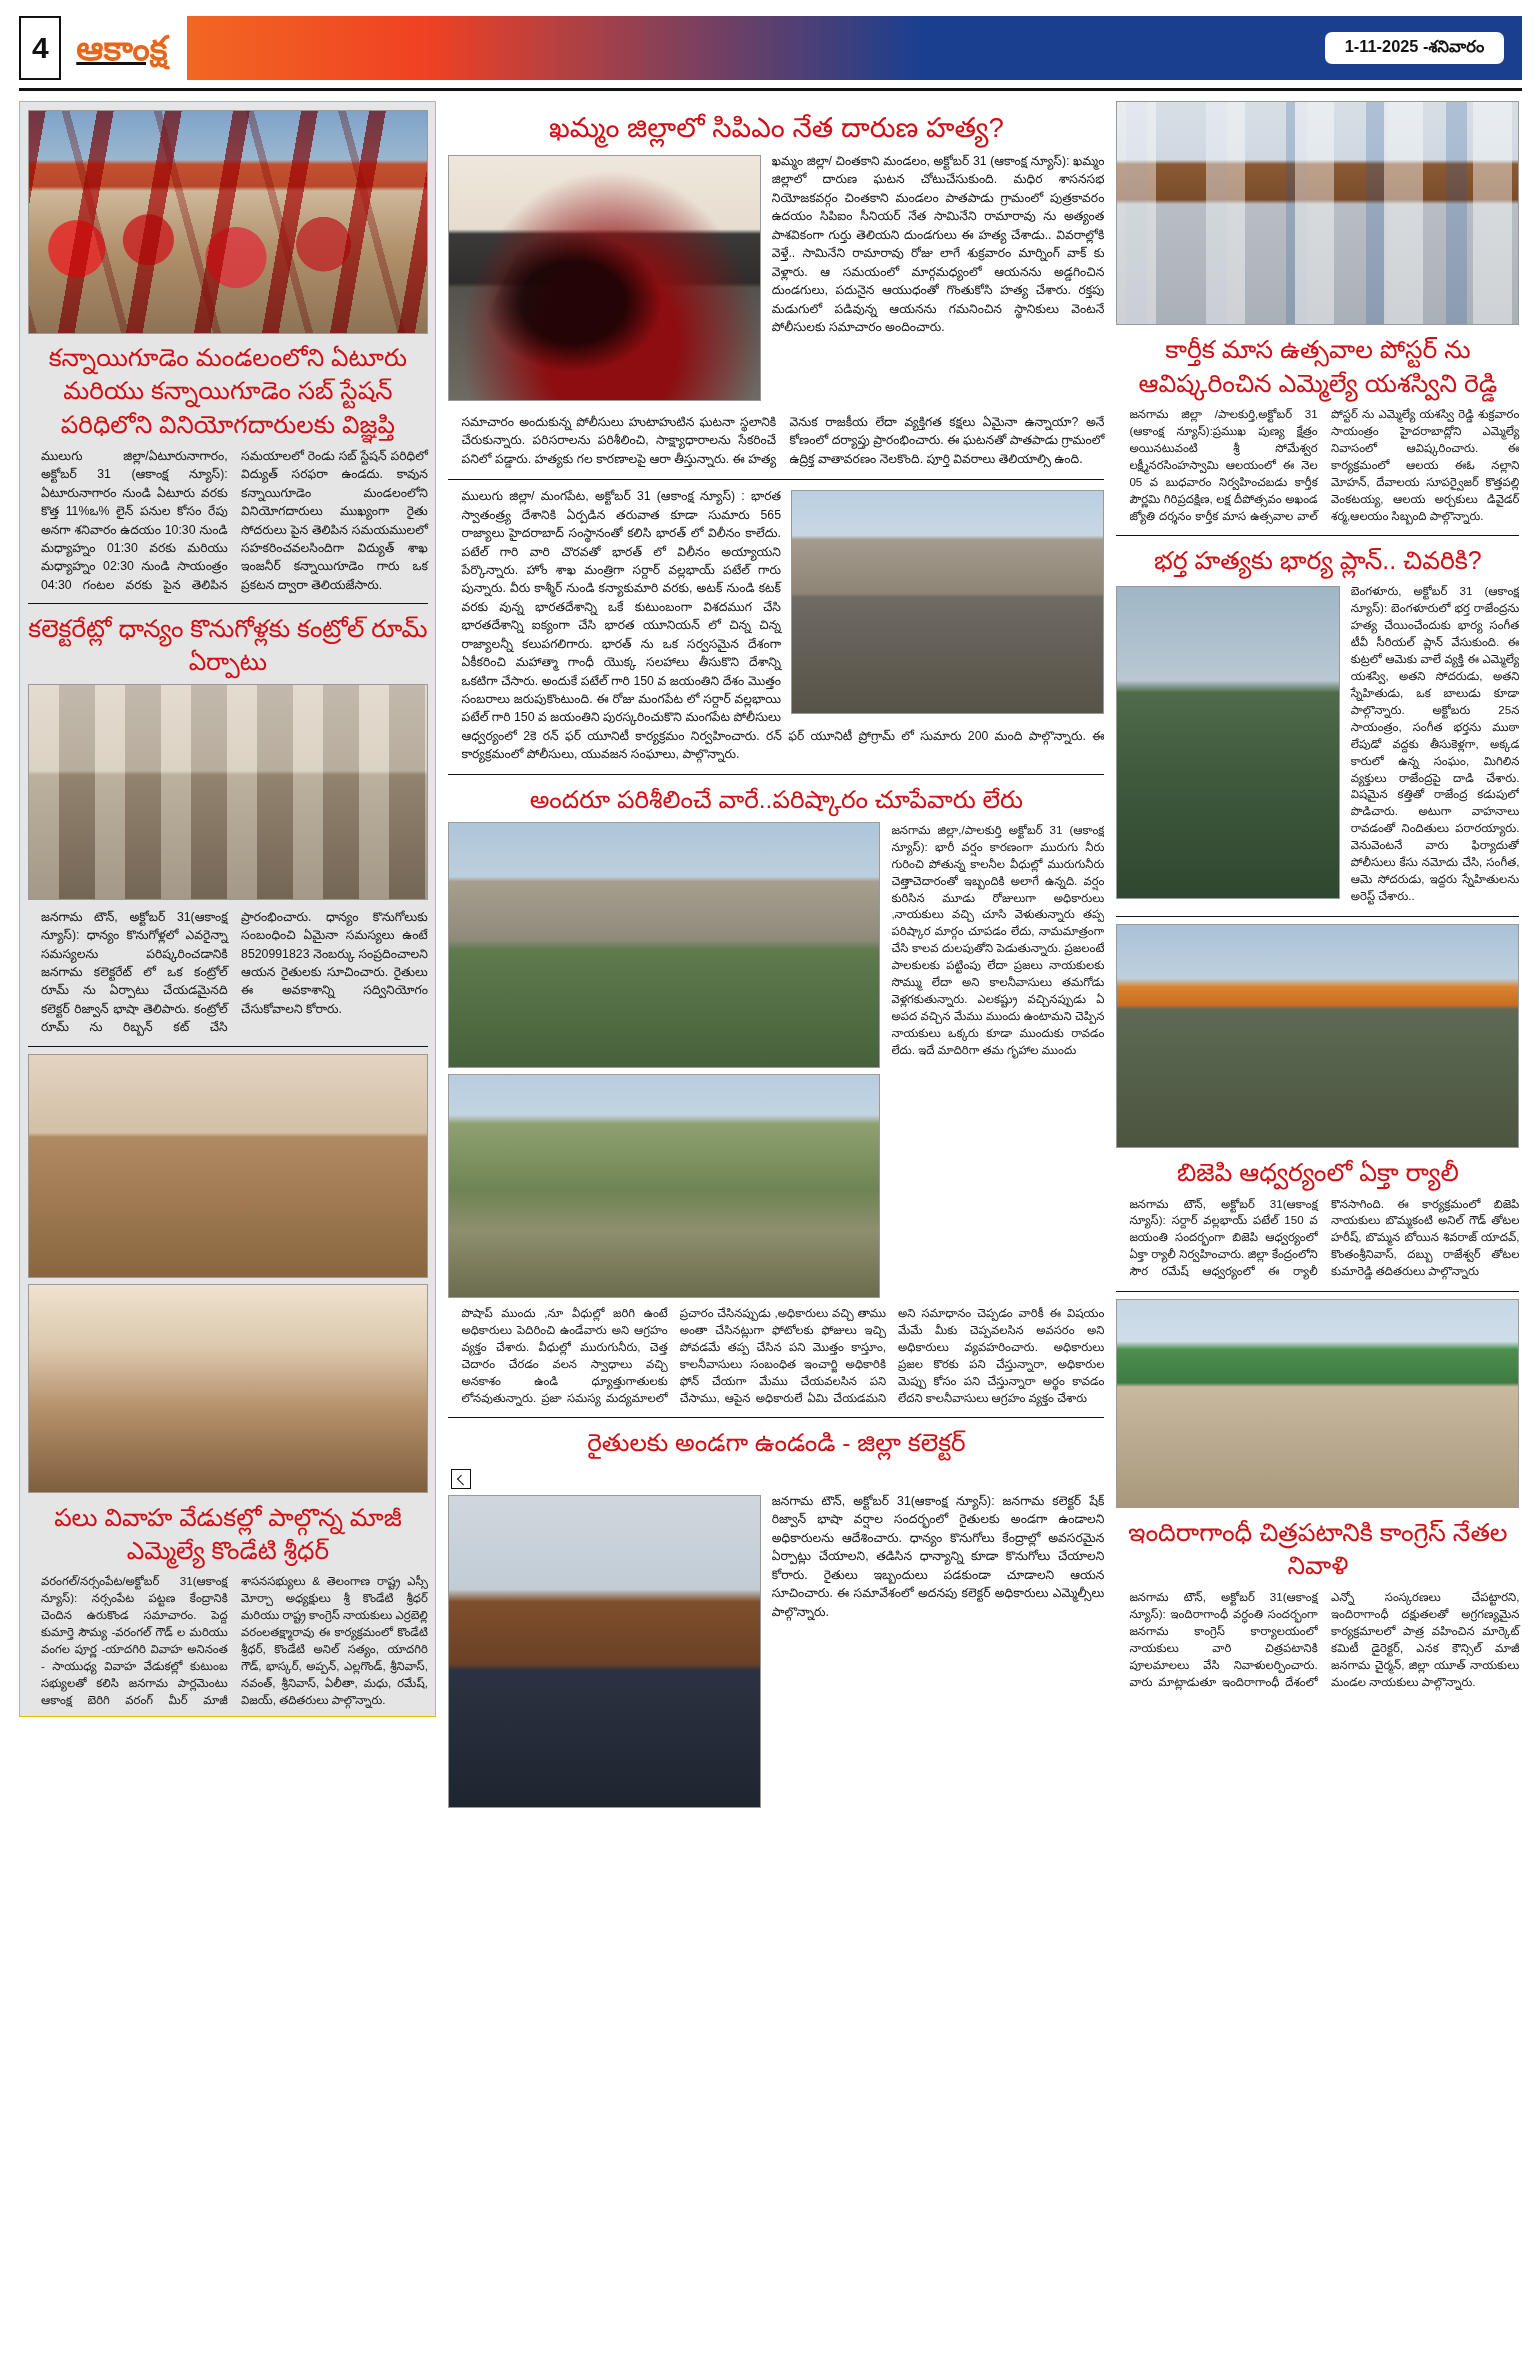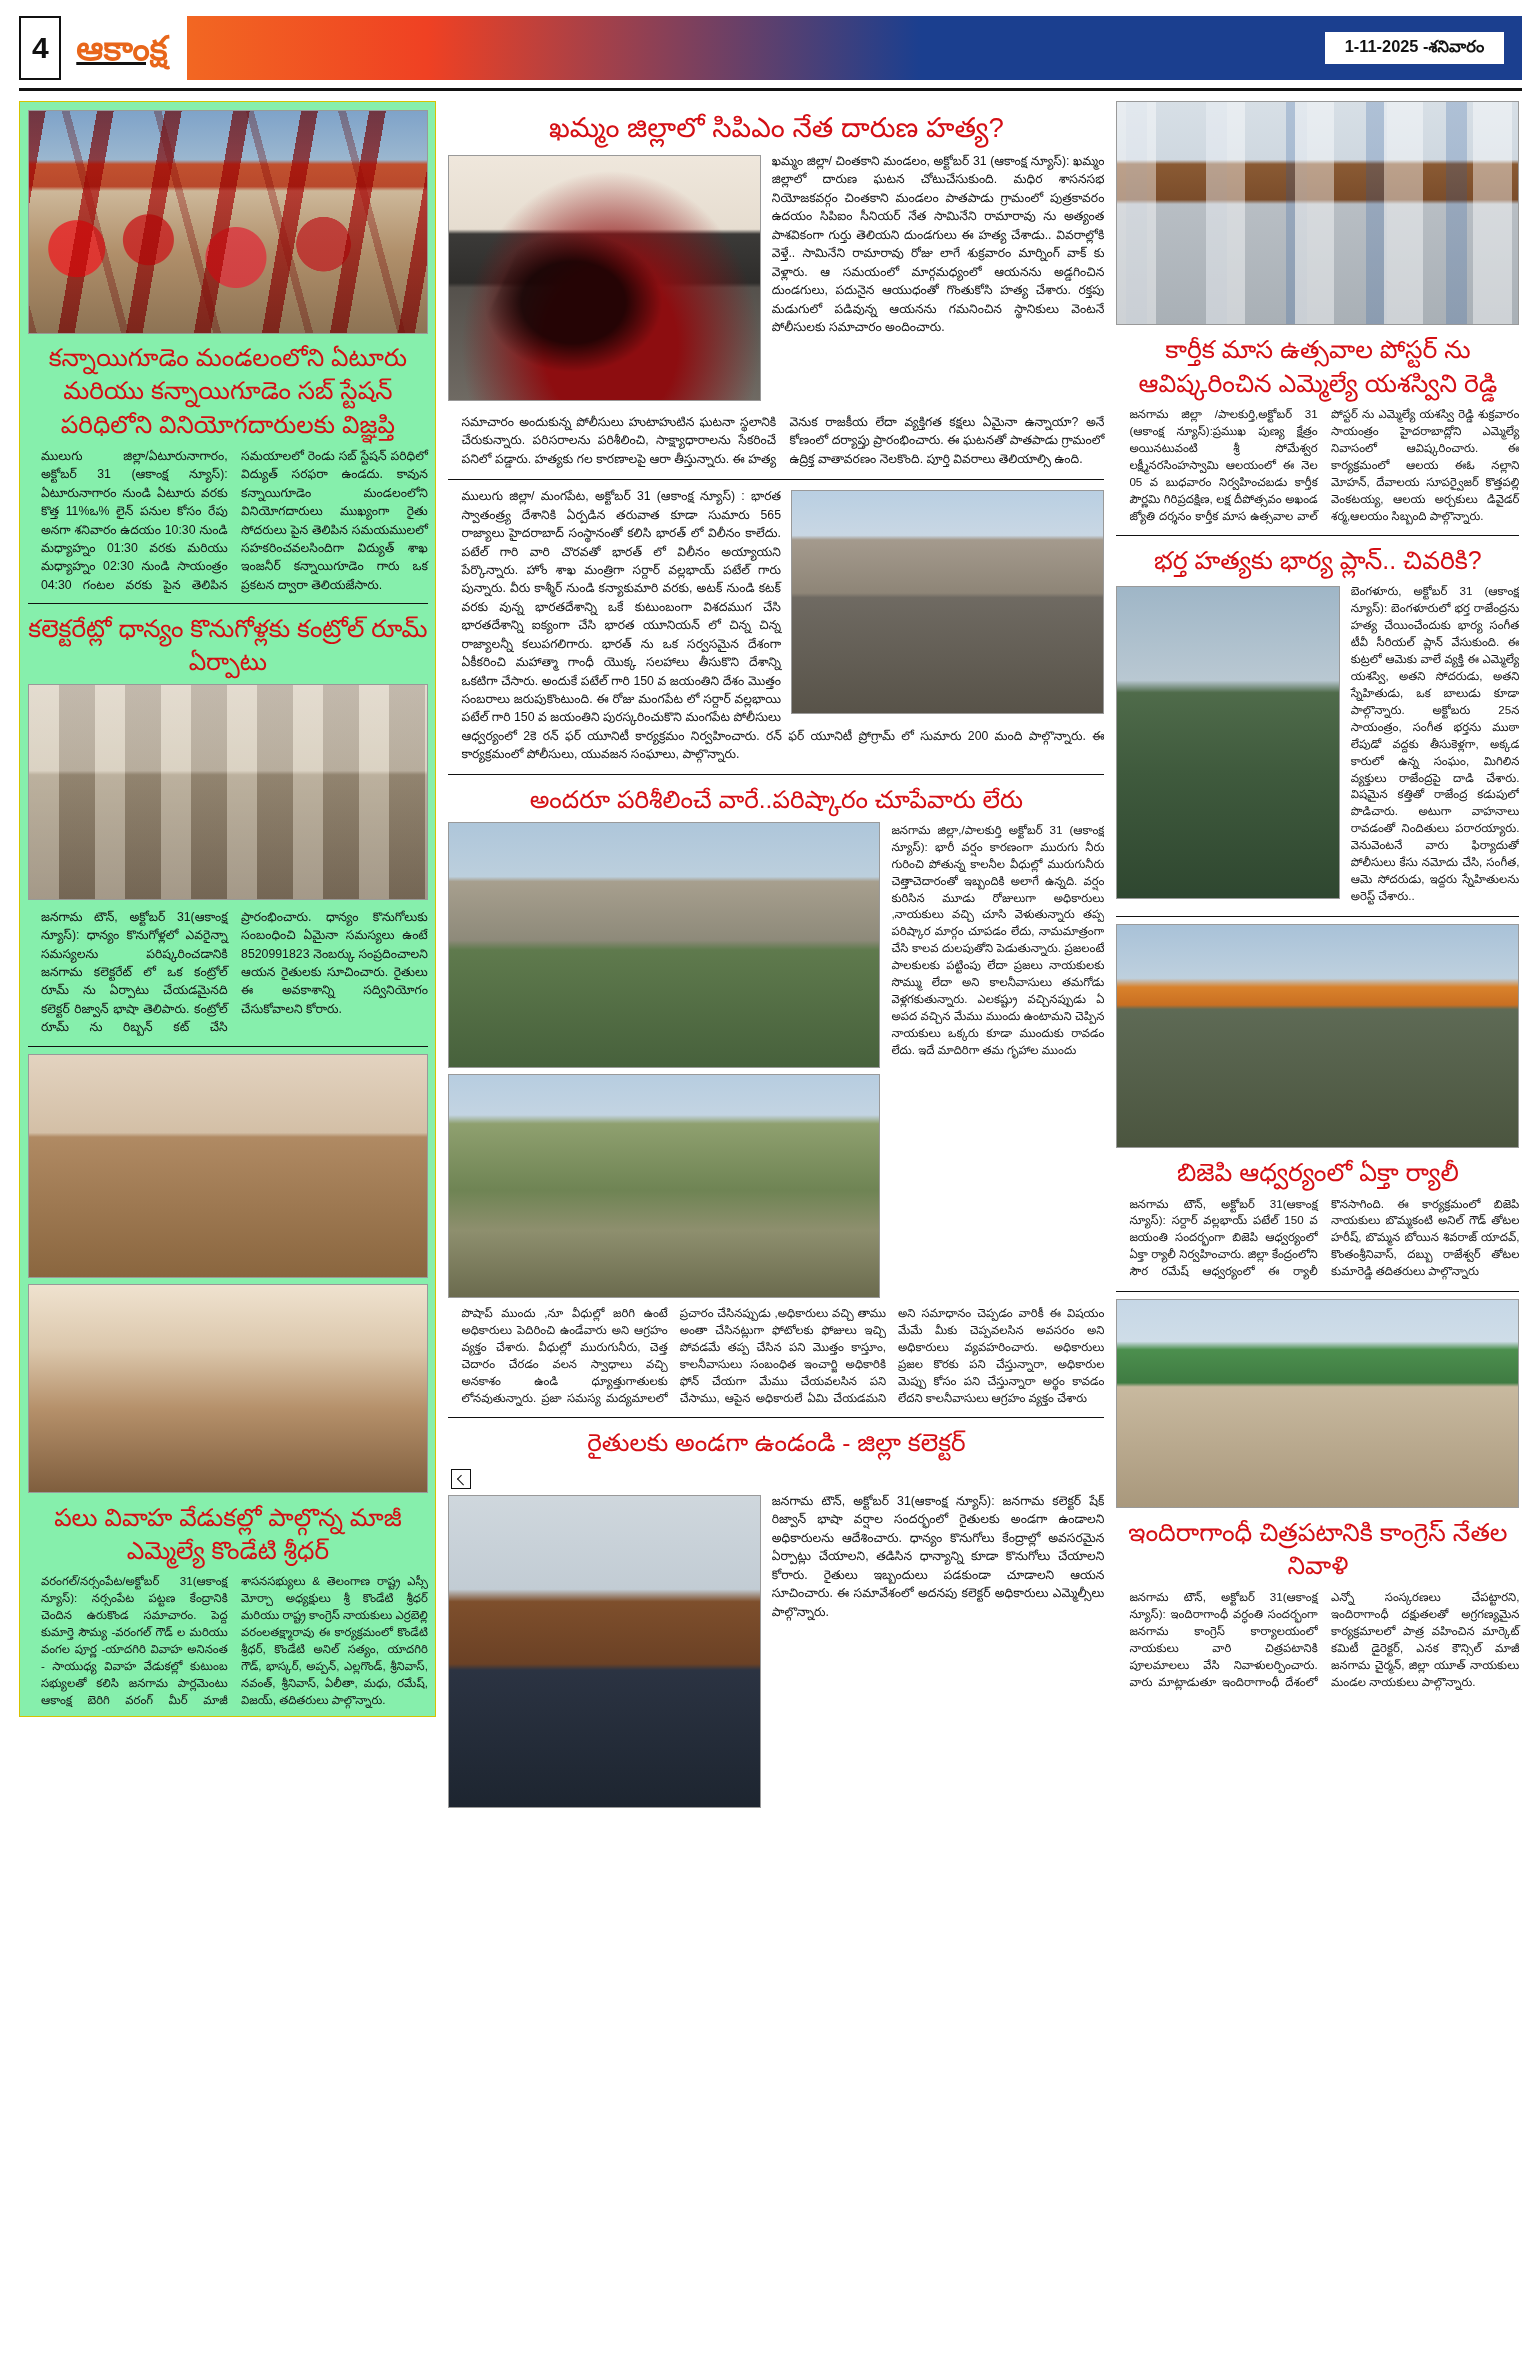--- a/index.html
+++ b/index.html
@@ -53,21 +53,21 @@
     background: linear-gradient(90deg,#f26722 0%, #ef4123 18%, #1b3f8f 55%, #1b3f8f 100%);
     display:flex; align-items:center; justify-content:flex-end;
     padding-right: 18px;
   }
   .masthead-date {
     background: #fff;
     color:#111;
     font-size: 16.4px;
     font-weight: bold;
     padding: 4.5px 19.4px;
-    border-radius: 0;
+    border-radius: 7px;
     white-space: nowrap;
   }
   .rule {
     margin: 7.5px 19.4px 0 19.4px;
     height: 3px;
     background: #111;
   }
 
   
   .columns {
@@ -111,21 +111,21 @@
   }
   .body-text.small { font-size: 11.6px; line-height: 1.46; }
 
   .two-col-text { column-count: 2; column-gap: 13.4px; }
   .three-col-text { column-count: 3; column-gap: 12px; }
 
   .hr-thin { border-top: 1.5px solid #111; margin: 9px 0 7.5px 0; }
 
   .left-panel {
     border: 1.5px solid #d6c200;
-    background: #86efac;
+    background: #e5e5e5;
     padding: 7.5px;
   }
 
   .flow-wrap { overflow: hidden; }
   .float-right-img { float: right; width: 246px; margin: 3px 0 6px 10.4px; }
   .float-left-img { float: left; width: 224px; margin: 3px 10.4px 6px 0; }
 
   
   .ph-rally {
     height: 224px;

